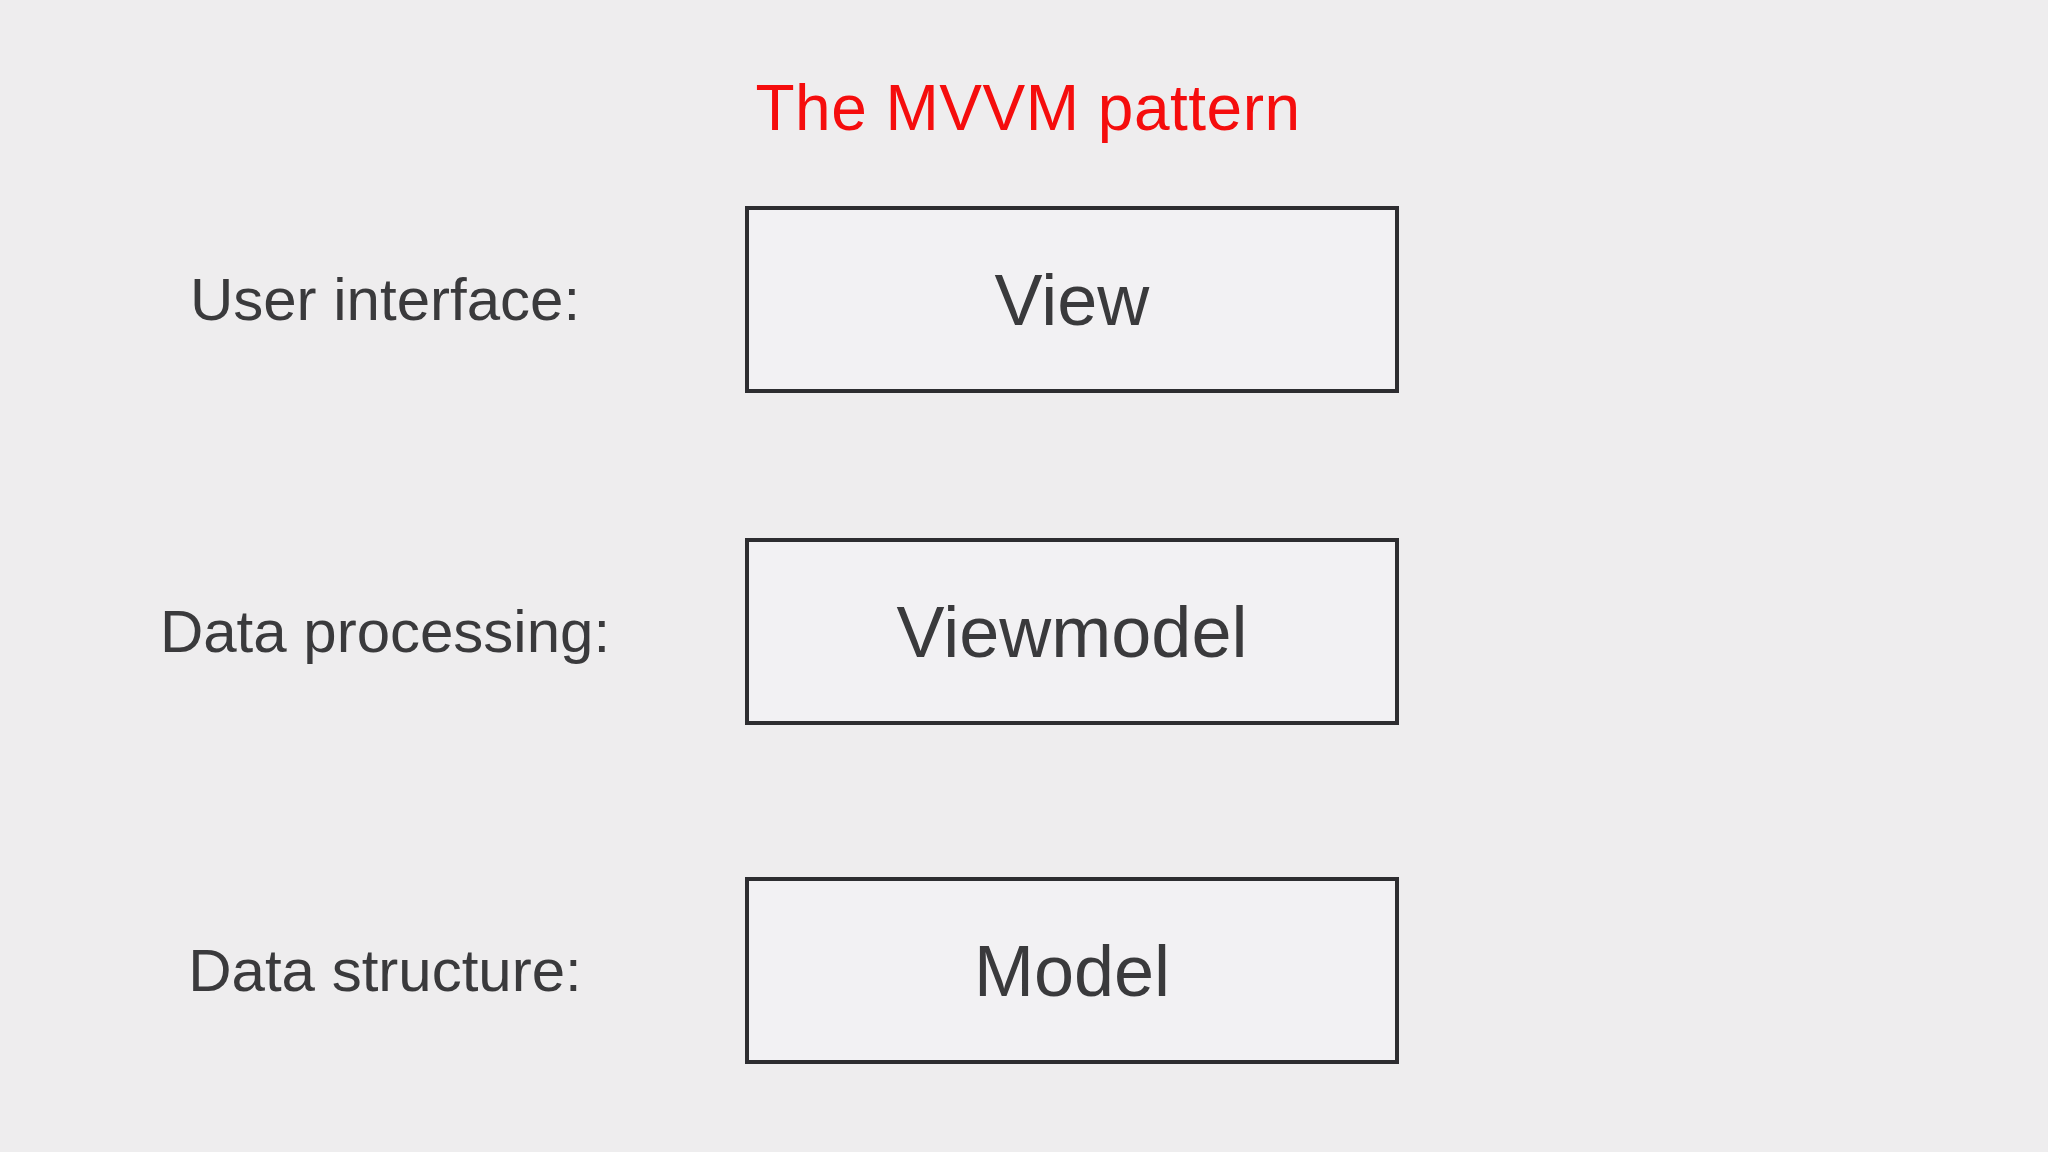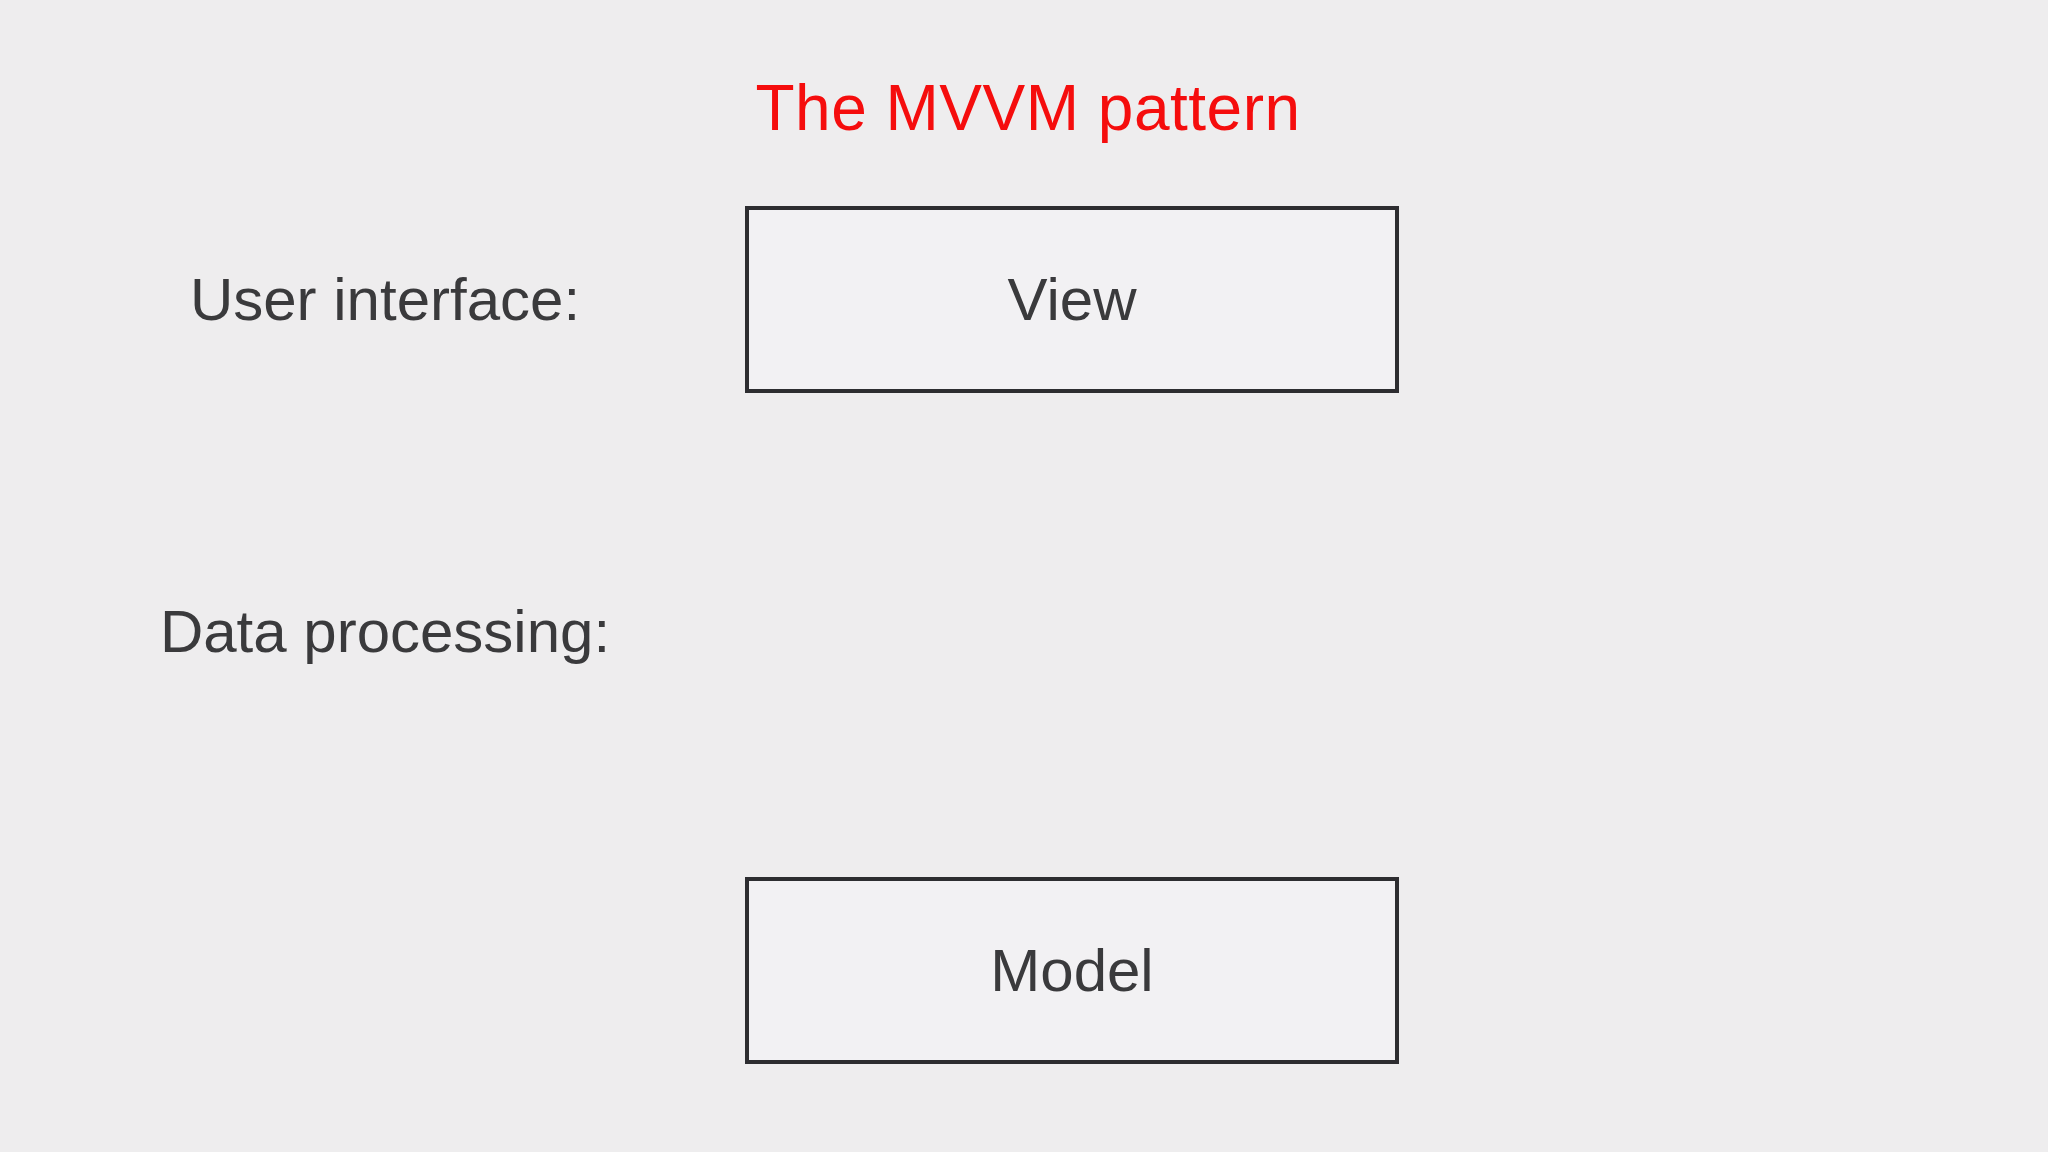--- a/index.html
+++ b/index.html
@@ -67,41 +67,45 @@
     top: 0;
     width: 654px;
     height: 187px;
     border: 4px solid var(--box-border);
     background: var(--box-fill);
     display: flex;
     align-items: center;
     justify-content: center;
   }
   .box-label {
-    font-size: 60px;
+    font-size: 72px;
     color: var(--text-dark);
   }
 </style>
 </head>
 <body>
 
 <div class="slide">
 
   <h1 class="title">The MVVM pattern</h1>
 
   <div class="row row-1">
     <div class="row-label">User interface:</div>
     <div class="concept-box">
       <span class="box-label">View</span>
     </div>
   </div>
 
   <div class="row row-2">
     <div class="row-label">Data processing:</div>
+    <div class="concept-box">
+      <span class="box-label">Viewmodel</span>
+    </div>
   </div>
 
   <div class="row row-3">
+    <div class="row-label">Data structure:</div>
     <div class="concept-box">
       <span class="box-label">Model</span>
     </div>
   </div>
 
 </div>
 
 </body></html>

